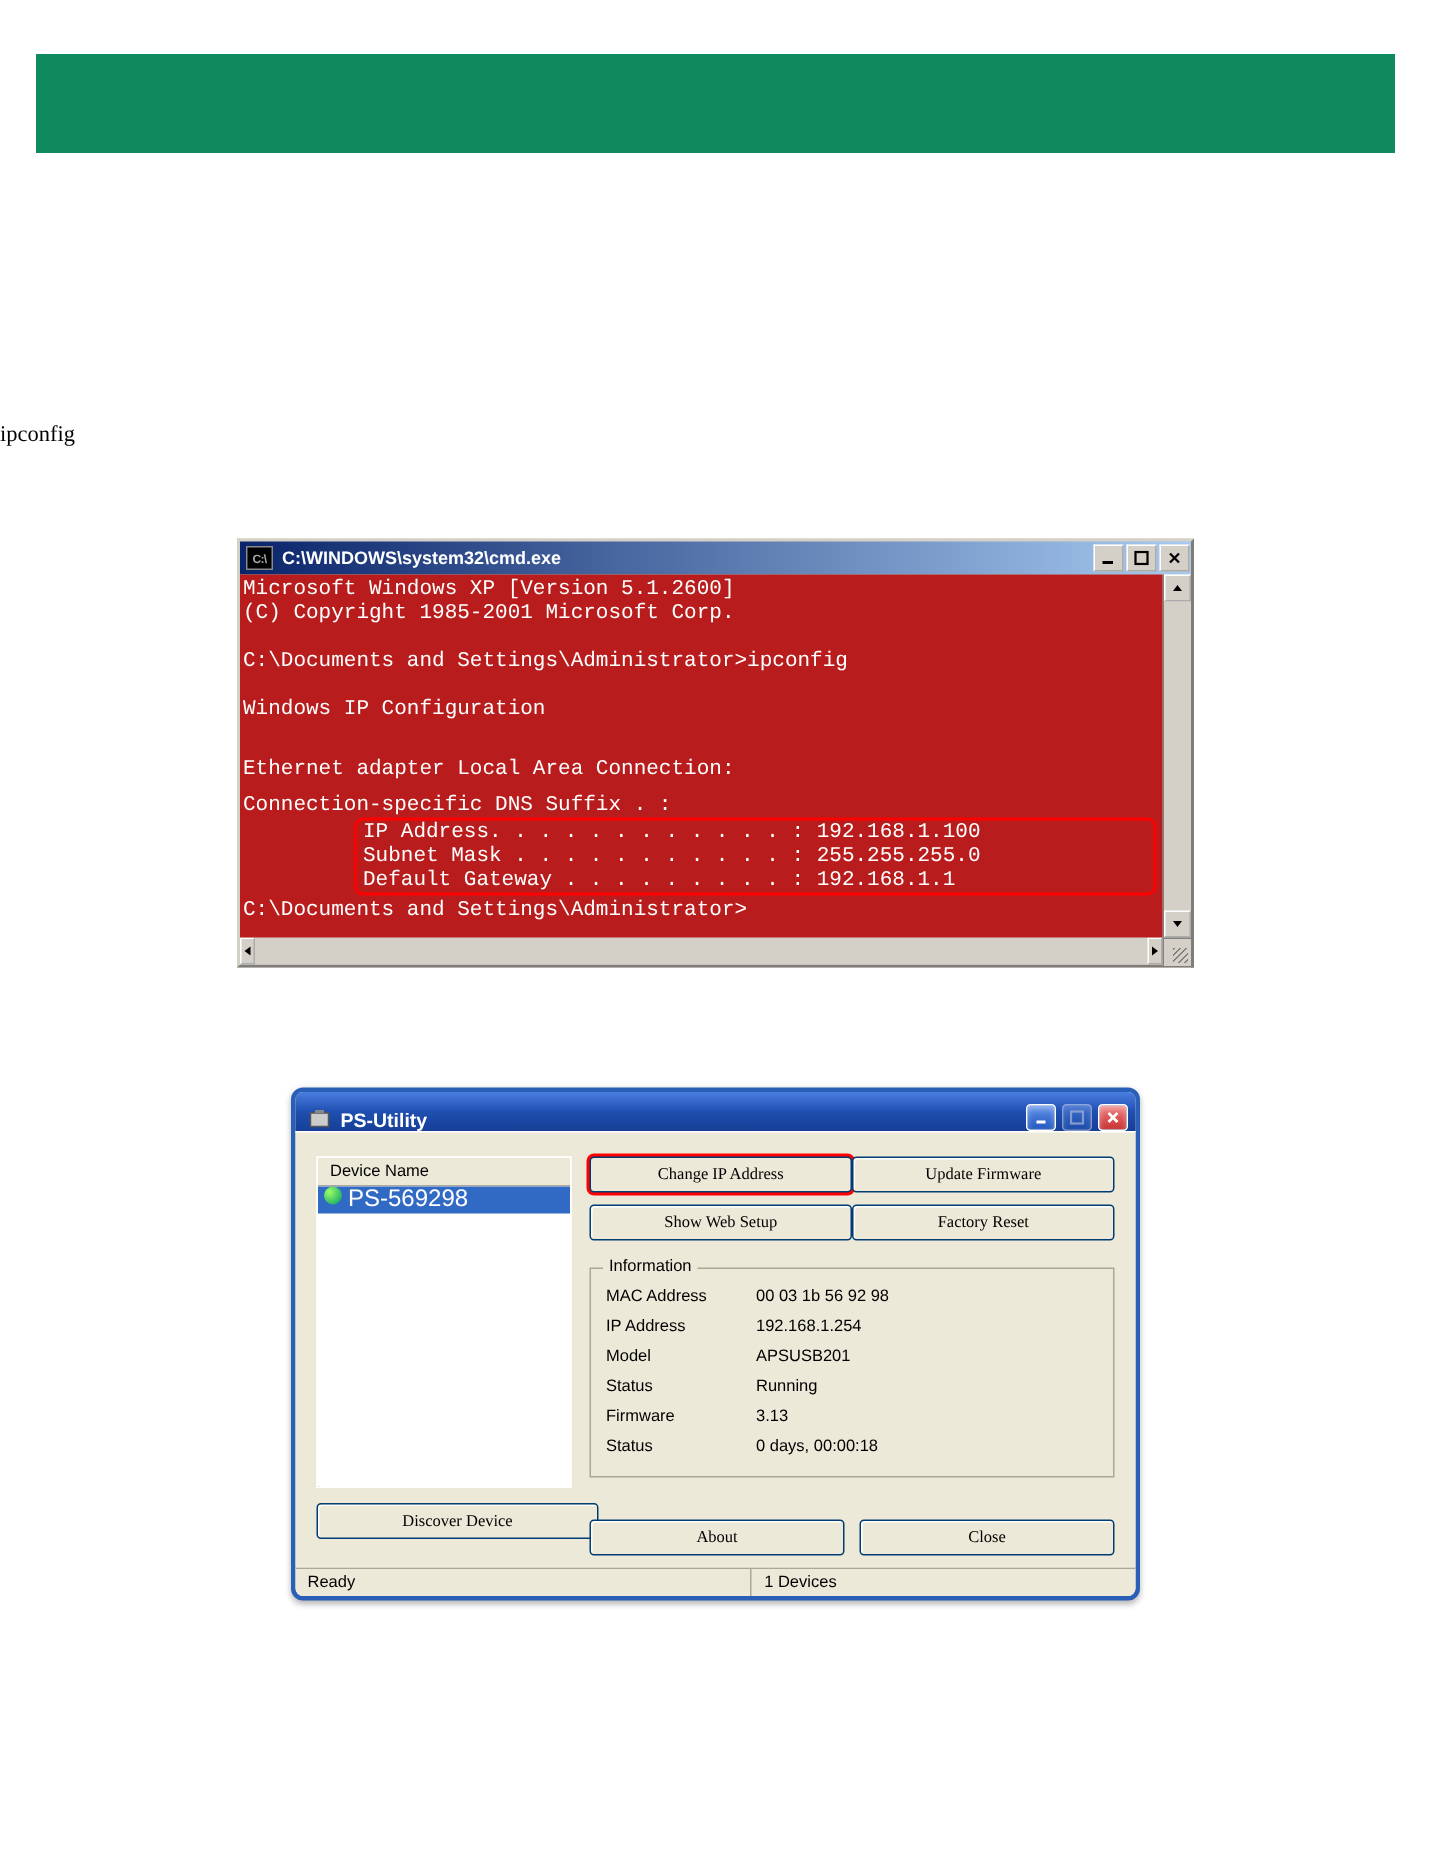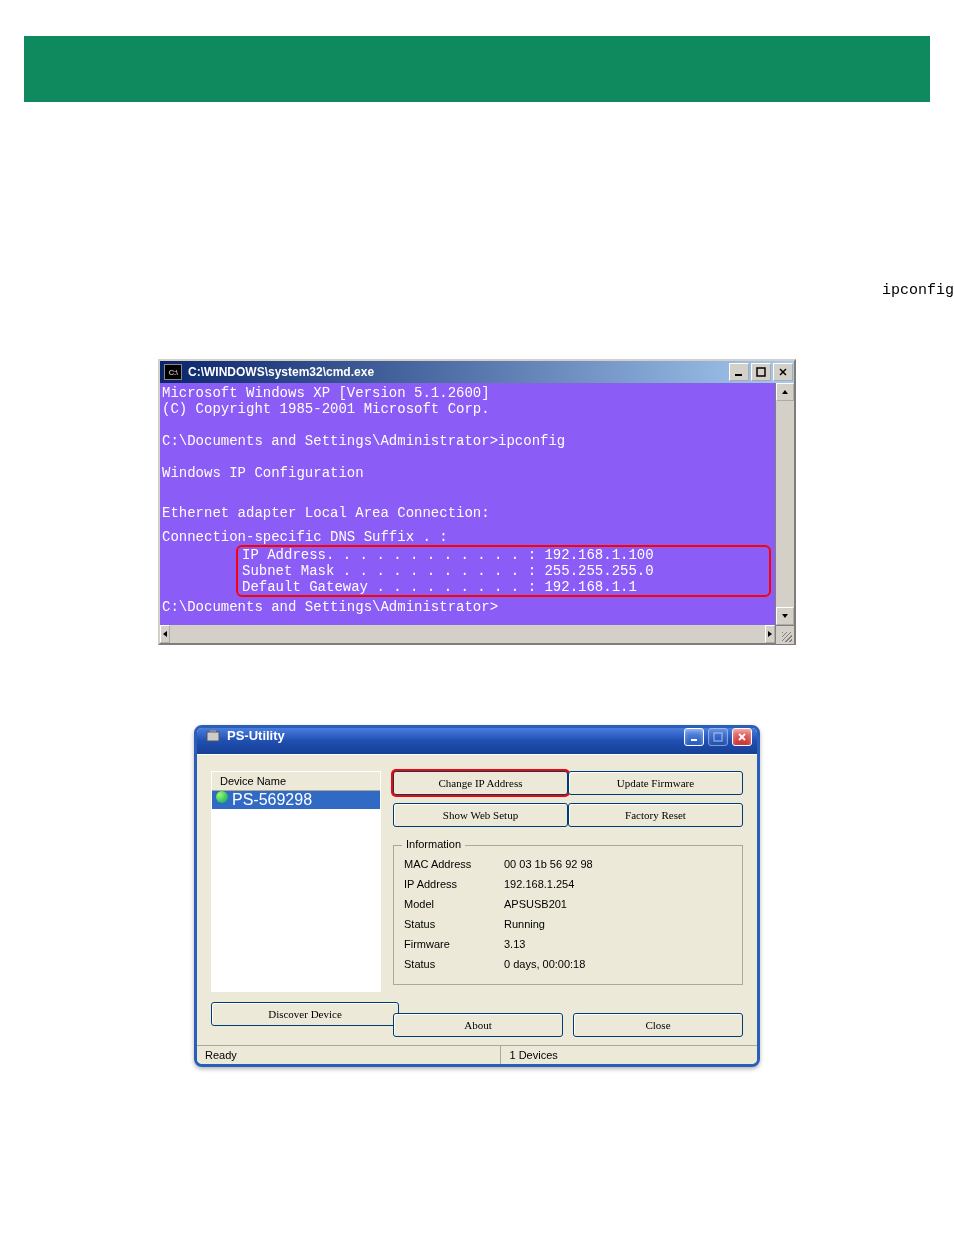--- a/index.html
+++ b/index.html
@@ -1,49 +1,49 @@
 <!DOCTYPE html>
 <html><head>
 <meta charset="utf-8">
 <style>
   html,body{margin:0;padding:0;background:#fff;font-family:Arial,Helvetica,sans-serif;color:#000}
   .page{width:954px;margin:0 auto;box-sizing:border-box;padding:0 0 40px 0}
   .greenbar{background:#0e8a5e;height:66px;margin:36px 24px 0 24px}
-  .monohdr{font-family:Liberation Mono, monospace;font-size:15px;text-align:right;margin:180px 0 60px 0}
+  .monohdr{font-family:Liberation Serif, serif;font-size:15px;text-align:left;margin:180px 0 60px 0}
 
   
   .cmdwin{width:634px;margin:0 auto;border:2px outset #d4d0c8;background:#d4d0c8}
   .cmd-titlebar{display:flex;align-items:center;height:22px;
     background:linear-gradient(to right,#0a246a,#a6caf0);color:#fff;font-size:12px;font-weight:bold;padding-left:4px}
   .cmd-titlebar .sysicon{width:16px;height:14px;background:#000;border:1px solid #888;color:#aaa;font-size:8px;
     display:inline-flex;align-items:center;justify-content:center;margin-right:6px;letter-spacing:-0.5px}
   .cmd-titlebar .spacer{flex:1}
   .winbtn{width:18px;height:16px;margin:0 1px;background:#d4d0c8;border:1px outset #fff;
     display:inline-flex;align-items:center;justify-content:center;font-family:Tahoma;font-size:11px;color:#000}
   .winbtn svg{display:block}
   .cmd-client{display:flex}
-  .cmd-text{flex:1;background:#8b5cf6;color:#fff;font-family:"Lucida Console","Courier New",monospace;
+  .cmd-text{flex:1;background:#b91c1c;color:#fff;font-family:"Lucida Console","Courier New",monospace;
     font-size:14px;line-height:16px;padding:2px 0 10px 2px;position:relative;overflow:hidden}
   .cmd-vsb{width:18px;background:#d4d0c8;border-left:1px solid #808080;display:flex;flex-direction:column}
   .sb-btn{height:16px;background:#d4d0c8;border:1px outset #fff;display:flex;align-items:center;justify-content:center}
   .sb-track{flex:1;background:#d4d0c8}
   .cmd-hsb{height:18px;background:#d4d0c8;display:flex}
   .cmd-hsb .sb-track{flex:1}
   .cmd-hsb .grip{width:18px;height:18px;background:#d4d0c8;border-left:1px solid #808080;border-top:1px solid #808080;
     position:relative}
   .cmd-hsb .grip::after{content:"";position:absolute;right:2px;bottom:2px;width:10px;height:10px;
     background:repeating-linear-gradient(135deg,#808080 0 1px,transparent 1px 3px)}
   .redbox{border:2px solid #ff0000;border-radius:6px;margin:0 4px 2px 74px;padding:0 4px}
 
   
   .pswin{width:560px;margin:80px auto 0 auto;border:3px solid #2a5fb7;border-radius:8px;
     background:#ece9d8;font-family:Tahoma,Arial;font-size:11px;box-shadow:0 2px 4px rgba(0,0,0,0.3)}
   .ps-titlebar{height:26px;border-radius:5px 5px 0 0;
     background:linear-gradient(to bottom,#4a7de0 0%,#1f4fb0 50%,#163f97 100%);
-    color:#fff;display:flex;align-items:flex-start;padding:0 4px 0 8px;font-size:13px;font-weight:bold}
+    color:#fff;display:flex;align-items:flex-end;padding:0 4px 0 8px;font-size:13px;font-weight:bold}
   .ps-titlebar .spacer{flex:1}
   .ps-appicon{width:16px;height:16px;margin-right:6px;display:inline-flex;align-items:center;justify-content:center}
   .xpctl{margin-left:3px;border-radius:3px;border:1px solid #fff;box-shadow:inset 0 2px 4px rgba(255,255,255,.4)}
   .xpctl.min,.xpctl.max{background:linear-gradient(#5f90e8,#2258bf)}
   .xpctl.max{opacity:.45}
   .xpctl.close{background:linear-gradient(#f08080,#c83030)}
   .ps-body{background:#ece9d8;padding:16px 14px 8px 14px;display:flex;gap:12px;border-top:1px solid #fff}
   .ps-left{width:170px}
   .ps-right{flex:1}
   .framebox{border:1px solid #fff;box-shadow:inset 1px 1px 0 #808080;background:#fff}

